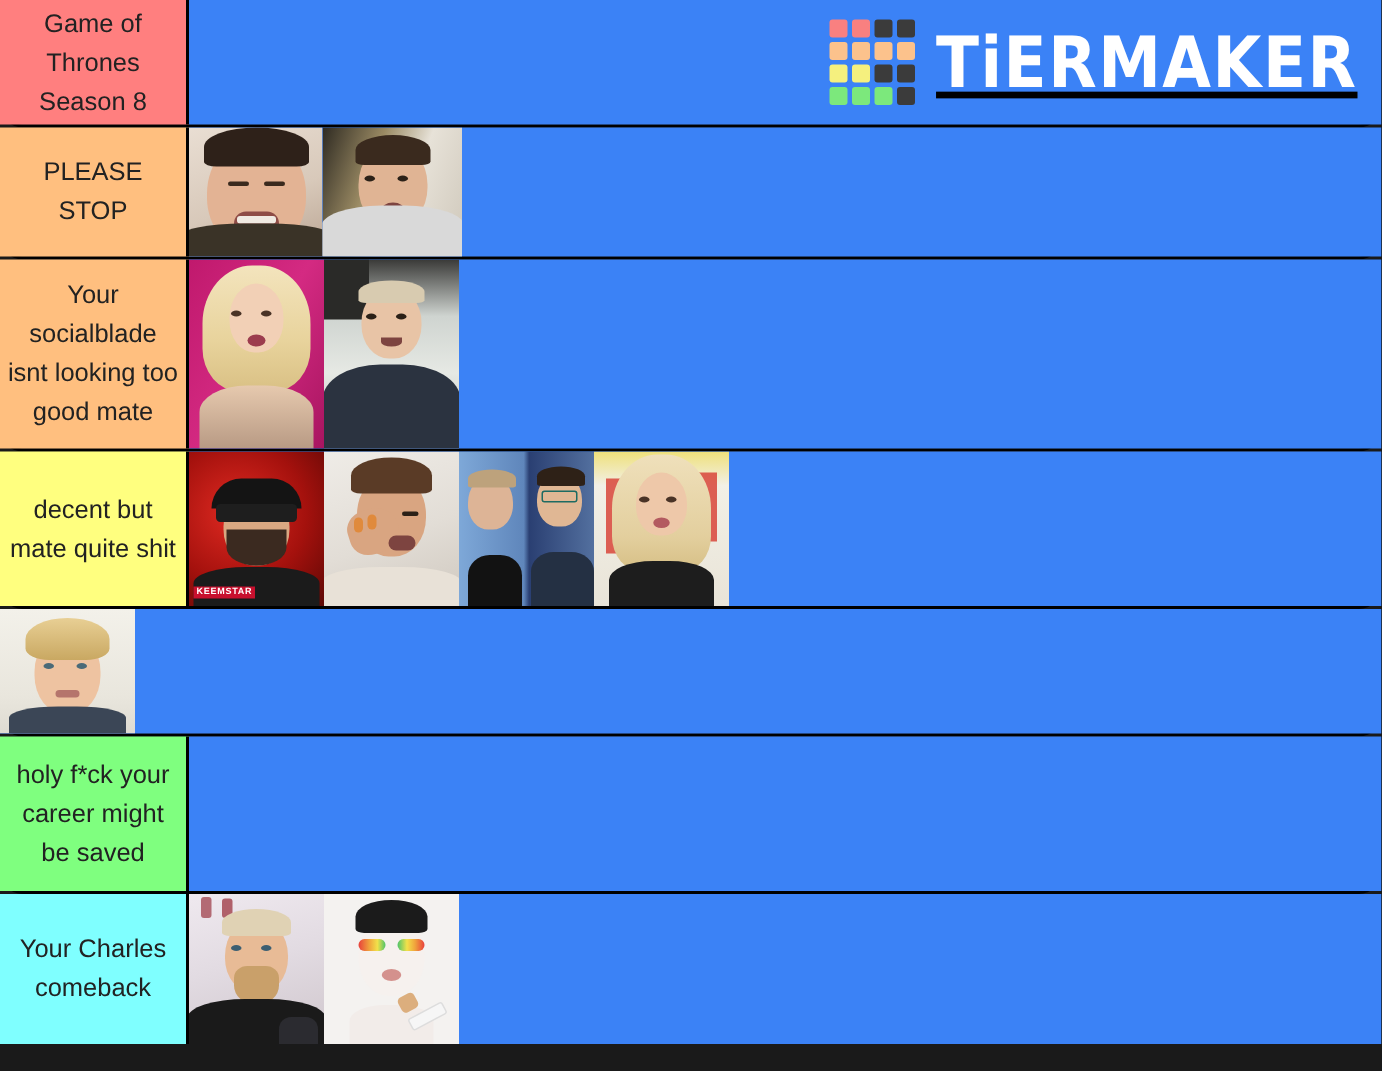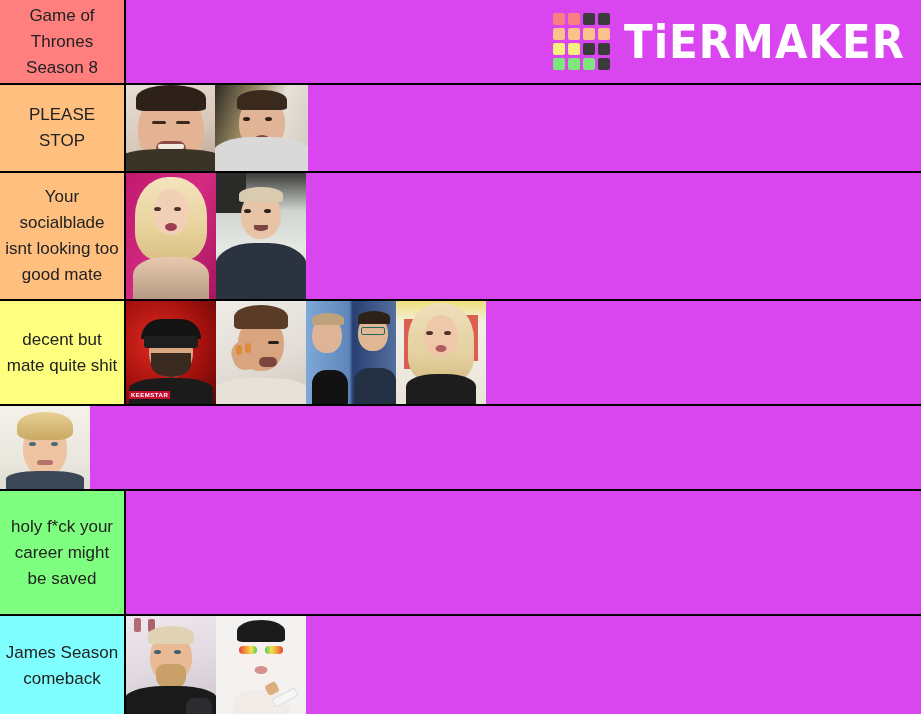--- a/index.html
+++ b/index.html
@@ -18,20 +18,21 @@
   }
 
   
   .tier-row {
     display: flex;
     width: 921px;
     border-bottom: 2px solid #000;
     background: #1a1a1a;
     flex: 0 0 auto;
     position: relative;
+    border-radius: 15px;
   }
   .tier-row:last-child { border-bottom: none; }
 
   .tier-label {
     flex: 0 0 126px;
     width: 126px;
     display: flex;
     align-items: center;
     justify-content: center;
     text-align: center;
@@ -41,22 +42,23 @@
     padding: 2px 4px;
     border-right: 2px solid #000;
     word-wrap: break-word;
     overflow: hidden;
   }
 
   .tier-items {
     flex: 1 1 auto;
     display: flex;
     align-items: stretch;
-    background: #d946ef;
+    background: #3b82f6;
     overflow: hidden;
+    text-decoration: underline;
   }
 
   .thumb {
     height: 100%;
     flex: 0 0 auto;
     background-size: cover;
     background-position: center top;
     background-repeat: no-repeat;
     position: relative;
     overflow: hidden;
@@ -290,27 +292,27 @@
           <div class="f-hair" style="top:6px;width:56px;height:28px;background:linear-gradient(180deg,#e8cf94 0%,#c9a862 100%);border-radius:50% 50% 28% 28%;"></div>
           <div class="f-eye" style="left:29px;top:36px;background:#4a6a78;"></div>
           <div class="f-eye" style="left:51px;top:36px;background:#4a6a78;"></div>
           <div class="f-mouth" style="top:54px;width:16px;height:5px;background:#b5756c;border-radius:4px;"></div>
           <div class="f-body" style="width:78px;height:18px;background:#3b4656;"></div>
         </div>
       </div>
     </div>
   </div>
 
-  <div class="tier-row" style="height:125px;">
+  <div class="tier-row" style="height:105px;">
     <div class="tier-label" style="background:#7fff7f;">holy f*ck your career might be saved</div>
     <div class="tier-items"></div>
   </div>
 
   <div class="tier-row" style="height:100px;">
-    <div class="tier-label" style="background:#7fffff;">James Season comeback</div>
+    <div class="tier-label" style="background:#7fffff;">Your Charles comeback</div>
     <div class="tier-items">
 
       <div class="thumb" style="width:90px;">
         <div class="face">
           <div class="f-bg" style="background:linear-gradient(165deg,#efe9ef 0%,#e2dbe2 45%,#cfc6cc 100%);"></div>
           <div style="position:absolute;left:8px;top:2px;width:7px;height:14px;background:#b36a74;border-radius:2px;"></div>
           <div style="position:absolute;left:22px;top:3px;width:7px;height:13px;background:#b0606a;border-radius:2px;"></div>
           <div class="f-head" style="top:16px;width:42px;height:50px;background:#e8bb96;"></div>
           <div class="f-hair" style="top:10px;width:46px;height:18px;background:#e0d2b4;"></div>
           <div class="f-eye" style="left:28px;top:34px;background:#3d5f72;"></div>

